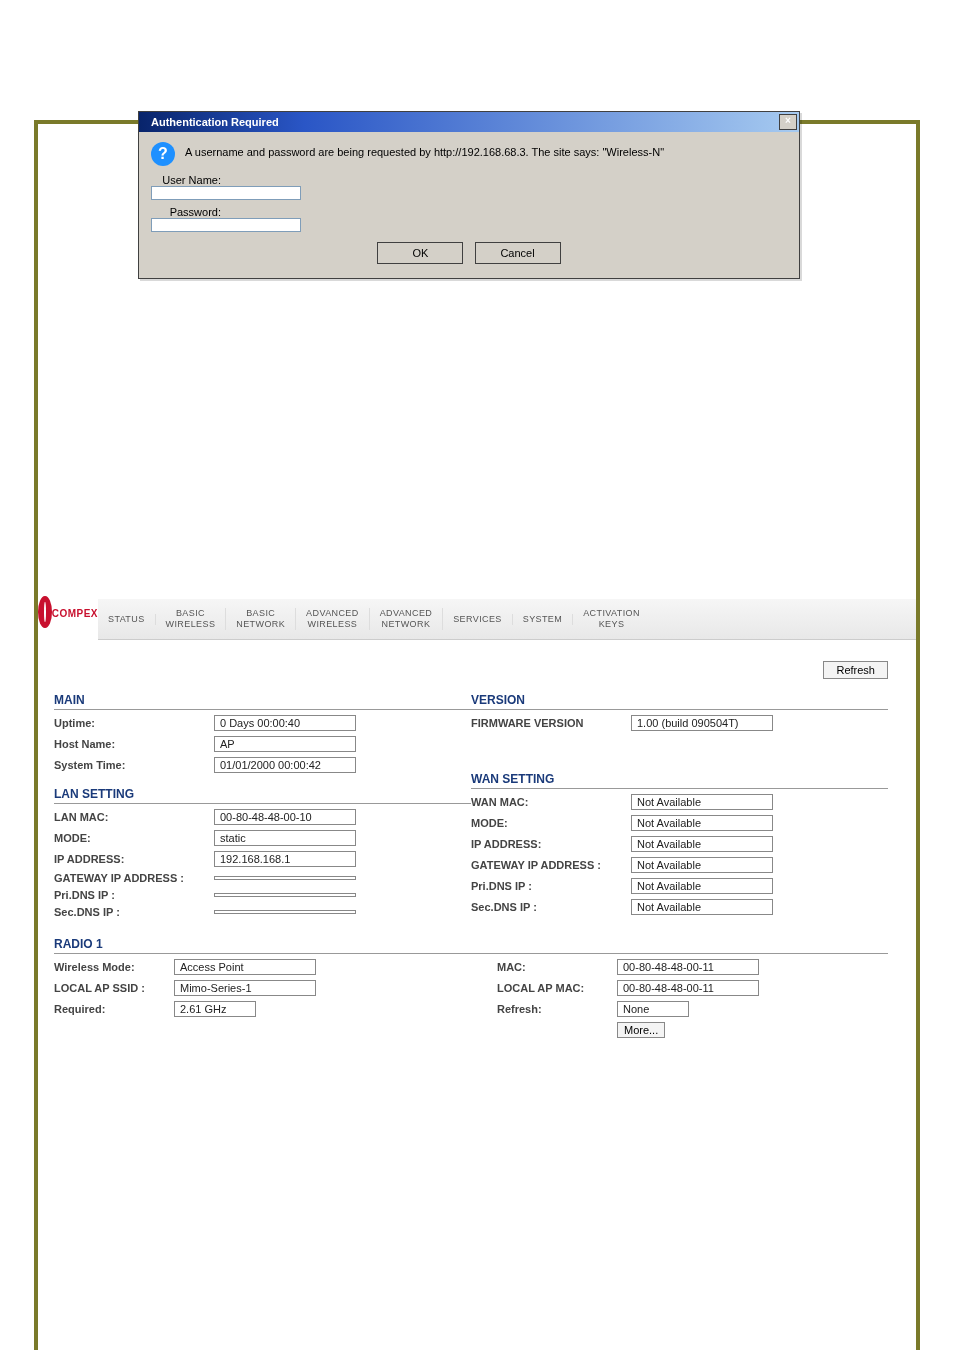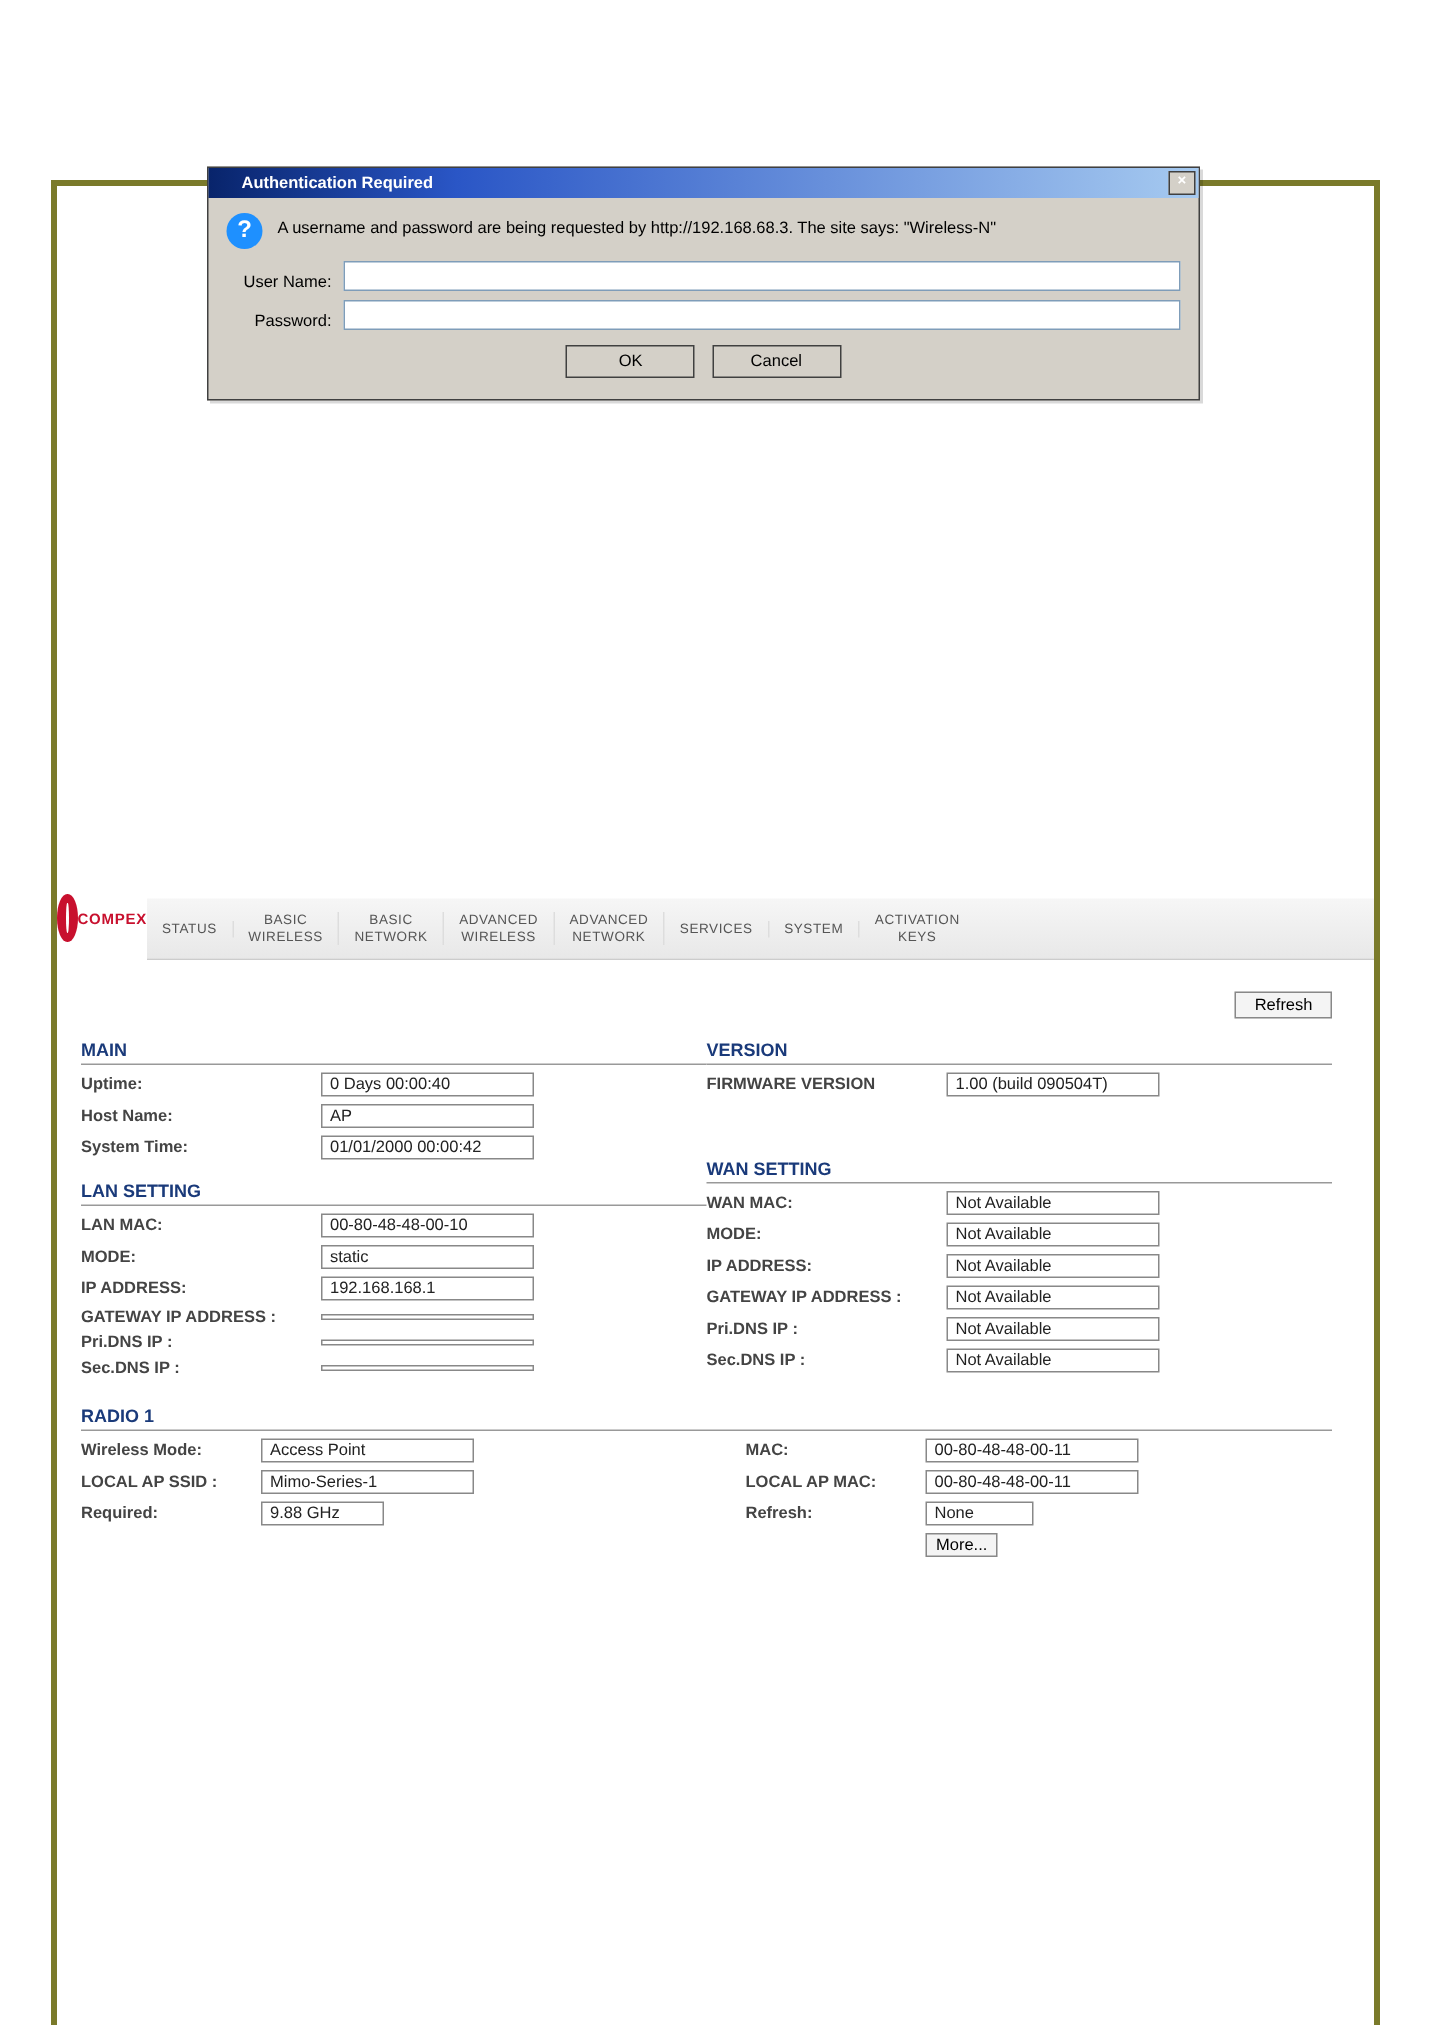--- a/index.html
+++ b/index.html
@@ -1,26 +1,26 @@
 <!DOCTYPE html>
 <html><head>
 <meta charset="utf-8">
 <style>
   html,body{margin:0;padding:0;font-family:Tahoma,Arial,sans-serif;}
   body{background:#fff;width:954px;}
   .outer{border:4px solid #7a7a2a;margin:120px 34px 60px 34px;min-height:1050px;position:relative;padding-top:180px;}
   
   .dialog{position:absolute;left:100px;top:-13px;width:660px;background:#d4d0c8;border:1px solid #404040;box-shadow:2px 2px 0 rgba(0,0,0,.15);}
-  .dlg-title{height:20px;background:linear-gradient(90deg,#08246b 0%,#2a56c6 25%,#a6caf0 100%);color:#fff;font-size:11px;font-weight:700;display:flex;align-items:center;justify-content:space-between;padding:0 2px 0 22px;}
+  .dlg-title{height:20px;background:linear-gradient(90deg,#08246b 0%,#2a56c6 25%,#a6caf0 100%);color:#fff;font-size:11px;font-weight:700;display:flex;align-items:center;justify-content:space-between;padding:0 2px 0 12px;}
   .dlg-close{width:16px;height:14px;background:#d4d0c8;border:1px solid #404040;text-align:center;line-height:12px;font-weight:700;font-size:10px;font-family:Arial;}
   .dlg-body{padding:10px 12px 14px 12px;font-size:11px;color:#000;}
   .dlg-row{display:flex;align-items:flex-start;margin-bottom:8px;}
   .q-icon{width:24px;height:24px;border-radius:50%;background:#1e90ff;color:#fff;font-weight:900;font-size:16px;text-align:center;line-height:24px;margin-right:10px;flex:0 0 24px;}
   .dlg-msg{padding-top:4px;}
-  .dlg-field{display:flex;align-items:flex-end;margin:6px 0 6px 0;}
+  .dlg-field{display:flex;align-items:flex-start;margin:6px 0 6px 0;flex-direction:column;}
   .dlg-label{width:70px;text-align:right;font-size:11px;margin-right:8px;}
   .dlg-input{flex:1;height:18px;border:1px solid #7f9db9;background:#fff;font-size:11px;padding:0 3px;}
   .dlg-buttons{text-align:center;margin-top:10px;}
   .dlg-btn{width:86px;height:22px;background:#d4d0c8;border:1px solid #404040;font-size:11px;margin:0 4px;cursor:pointer;}
   
   .router{margin:280px 0 0 0;}
   .hdr{display:flex;align-items:flex-end;}
   .logo{width:60px;height:56px;background:#fff;border-right:0;display:flex;flex-direction:row;align-items:center;justify-content:center;}
   .logo-sun{width:32px;height:32px;border-radius:50%;background:#c8102e;position:relative;}
   .logo-sun::before{content:"";position:absolute;inset:6px;border-radius:50%;background:#fff;}
@@ -186,21 +186,21 @@
           <div class="kv">
               <div class="k k-narrow">Wireless Mode:</div>
               <div class="v">Access Point</div>
             </div>
           <div class="kv">
               <div class="k k-narrow">LOCAL AP SSID :</div>
               <div class="v">Mimo-Series-1</div>
             </div>
           <div class="kv">
               <div class="k k-narrow">Required:</div>
-              <div class="v" style="min-width:70px;">9.88 GHz</div>
+              <div class="v" style="min-width:70px;">2.61 GHz</div>
             </div>
         </div>
         <div class="col">
           <div class="kv">
               <div class="k k-narrow">MAC:</div>
               <div class="v">00-80-48-48-00-11</div>
             </div>
           <div class="kv">
               <div class="k k-narrow">LOCAL AP MAC:</div>
               <div class="v">00-80-48-48-00-11</div>

